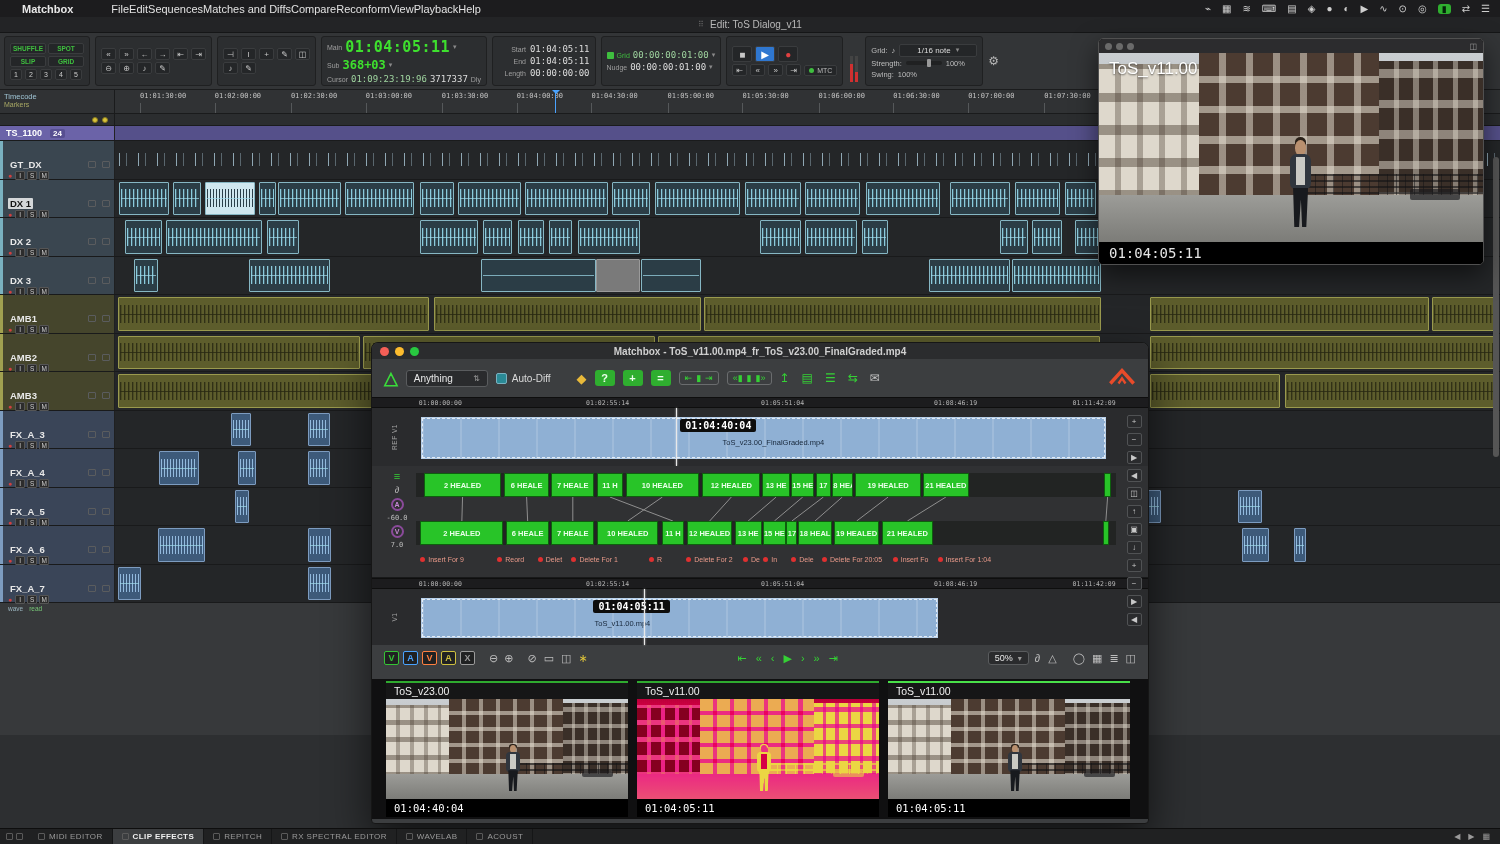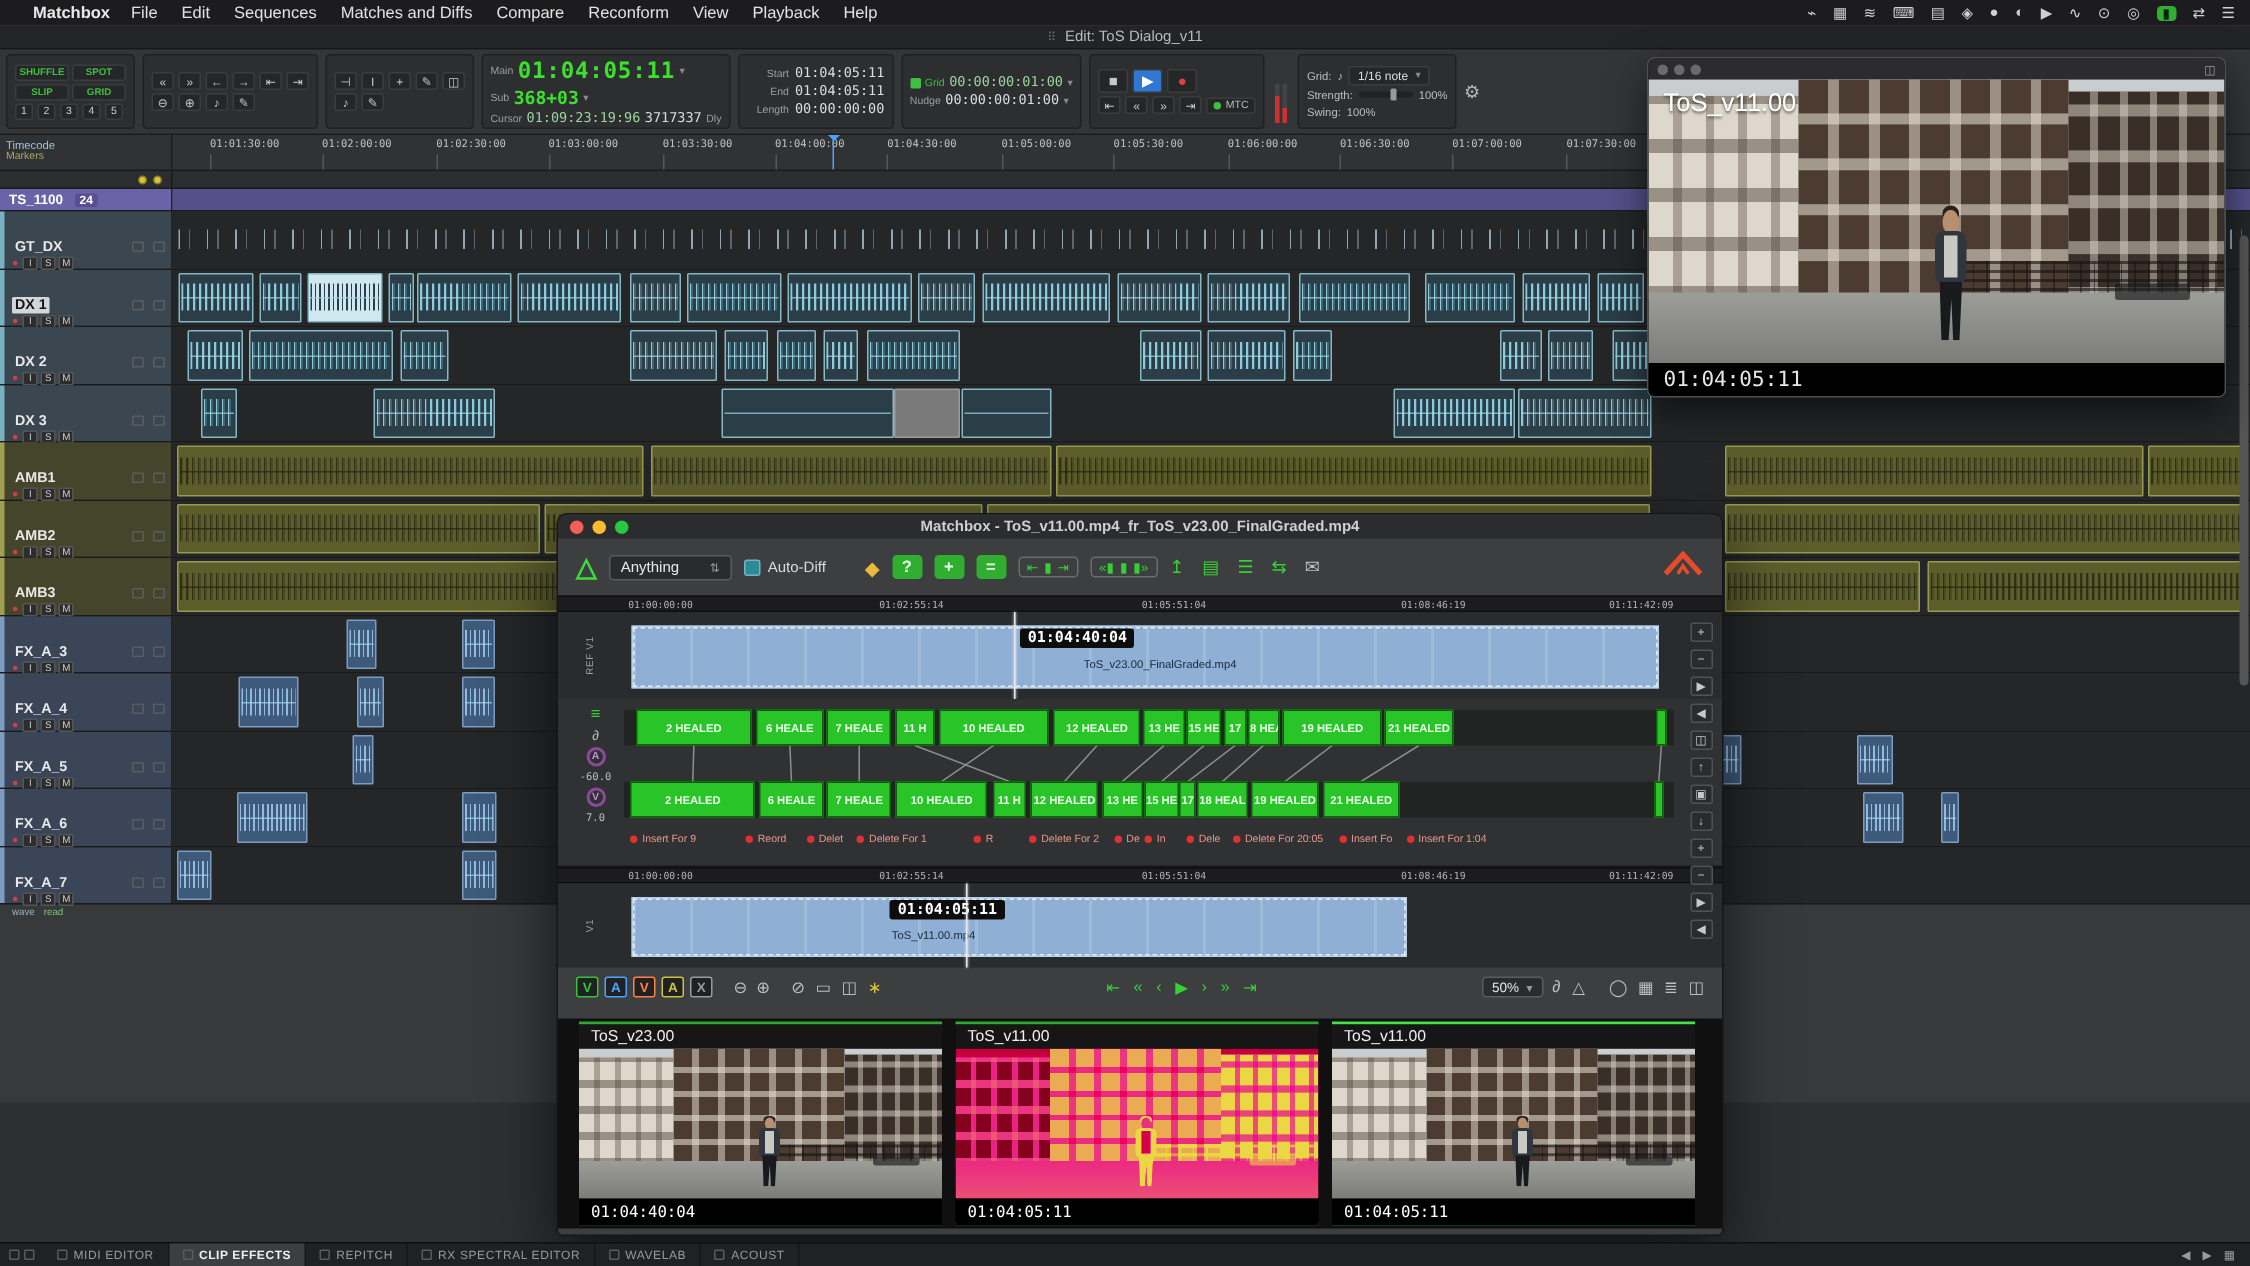--- a/index.html
+++ b/index.html
@@ -1,25 +1,25 @@
 <!DOCTYPE html>
 <html><head>
 <meta charset="utf-8">
 <style>
   * { margin:0; padding:0; box-sizing:border-box; }
   html,body { width:1500px; height:844px; overflow:hidden; background:#2a2b2d;
     font-family:"Liberation Sans", sans-serif; -webkit-font-smoothing:antialiased; }
-  #screen { position:relative; width:1500px; height:844px; background:#d946ef; }
+  #screen { position:relative; width:1500px; height:844px; background:#14532d; }
 
   
   #menubar { position:absolute; top:0; left:0; right:0; height:17px; background:#1c1c1e;
     display:flex; align-items:center; padding:0 10px; z-index:60; color:#e8e8e8; font-size:11px; }
   .mb-apple { font-size:12px; margin-right:12px; color:#fff; }
   .mb-app { font-weight:bold; margin-right:14px; }
-  #menubar nav { display:flex; gap:16px; }
+  #menubar nav { display:flex; gap:0;margin-left:24px; }
   .mb-item { color:#e2e2e2; }
   .mb-right { margin-left:auto; display:flex; gap:11px; align-items:center; }
   .mb-ic { color:#cfcfcf; font-size:10px; }
   .mb-ic.k-grn { background:#2fae2f; color:#04210a; border-radius:3px; padding:0 4px; font-size:9px; }
 
   
   #pt { position:absolute; top:17px; left:0; right:0; bottom:16px; background:#2d2f31; }
   .pt-title { height:16px; background:#232426; border-bottom:1px solid #151617;
     display:flex; align-items:center; justify-content:center; color:#b9b9b9; font-size:10px; }
   .pt-title .dots { color:#666; margin-right:6px; font-size:8px; }
@@ -46,21 +46,21 @@
   .caret { color:#8a8a8a; font-size:7px; }
   .sel-row { display:flex; align-items:center; gap:4px; }
   .sel-lab { width:28px; text-align:right; font-size:7px; color:#9f9f9f; }
   .sel-val { font-family:"DejaVu Sans Mono", monospace; font-size:9px; color:#ddd; }
   .gn-val { font-family:"DejaVu Sans Mono", monospace; font-size:9px; color:#9fd49f; }
   .chk-sq { width:7px; height:7px; background:#3fbf3f; border-radius:1px; display:inline-block; }
   .meterbars { display:flex; gap:2px; align-items:flex-end; padding:4px 2px; }
   .mbar { width:3px; background:#444; height:26px; position:relative; }
   .mbar i { position:absolute; bottom:0; left:0; right:0; display:block; }
   .rc-row { display:flex; align-items:center; gap:4px; font-size:7.5px; color:#bdbdbd; }
-  .rc-box { background:#242628; border:1px solid #3a3c3e; border-radius:2px; padding:1px 5px; font-size:8px; color:#ddd; display:flex; gap:5px; align-items:center;}
+  .rc-box { background:#242628; border:1px solid #3a3c3e; border-radius:2px; padding:1px 17px; font-size:8px; color:#ddd; display:flex; gap:5px; align-items:center;}
   .slider { width:36px; height:4px; background:#202122; border-radius:2px; position:relative; }
   .slider i { position:absolute; left:60%; top:-2px; width:4px; height:8px; background:#999; border-radius:1px; }
   .mtc-btn { font-size:7px; color:#bbb; border:1px solid #3a3c3e; border-radius:2px; padding:1px 4px; background:#242628; display:flex; align-items:center; gap:3px;}
   .mtc-dot { width:5px; height:5px; border-radius:50%; background:#3fbf3f; display:inline-block; }
   .gear { font-size:12px; color:#b5b5b5; align-self:center; }
 
   
   .pt-ruler { height:24px; display:flex; background:#303234; border-bottom:1px solid #1a1b1c; position:relative; }
   .rul-head { width:115px; border-right:1px solid #1a1b1c; padding:2px 4px; display:flex; flex-direction:column; justify-content:flex-start; }
   .rul-head .r1 { font-size:7.5px; color:#9fc4d4; }

